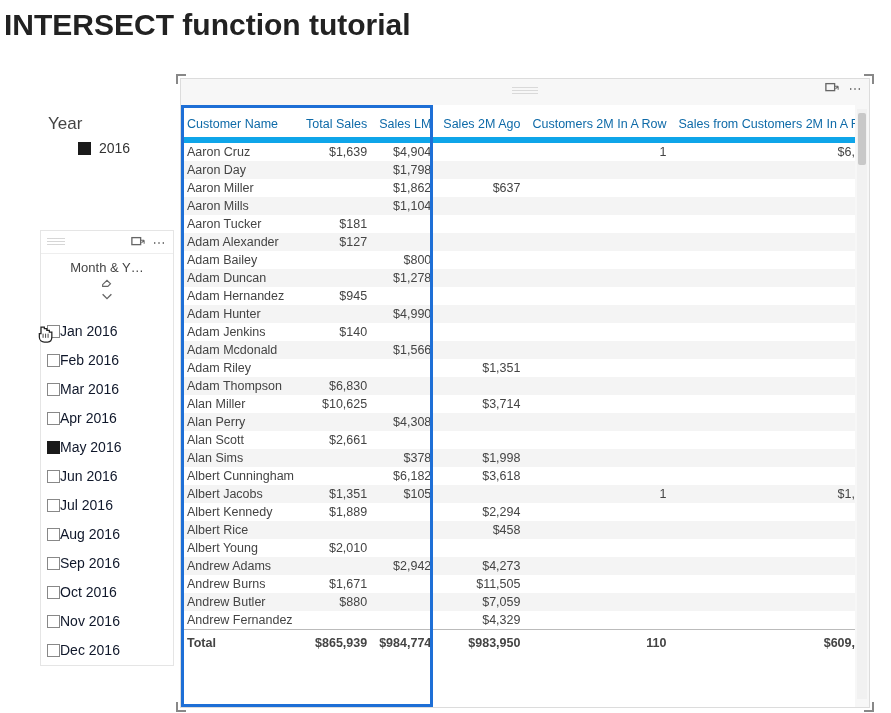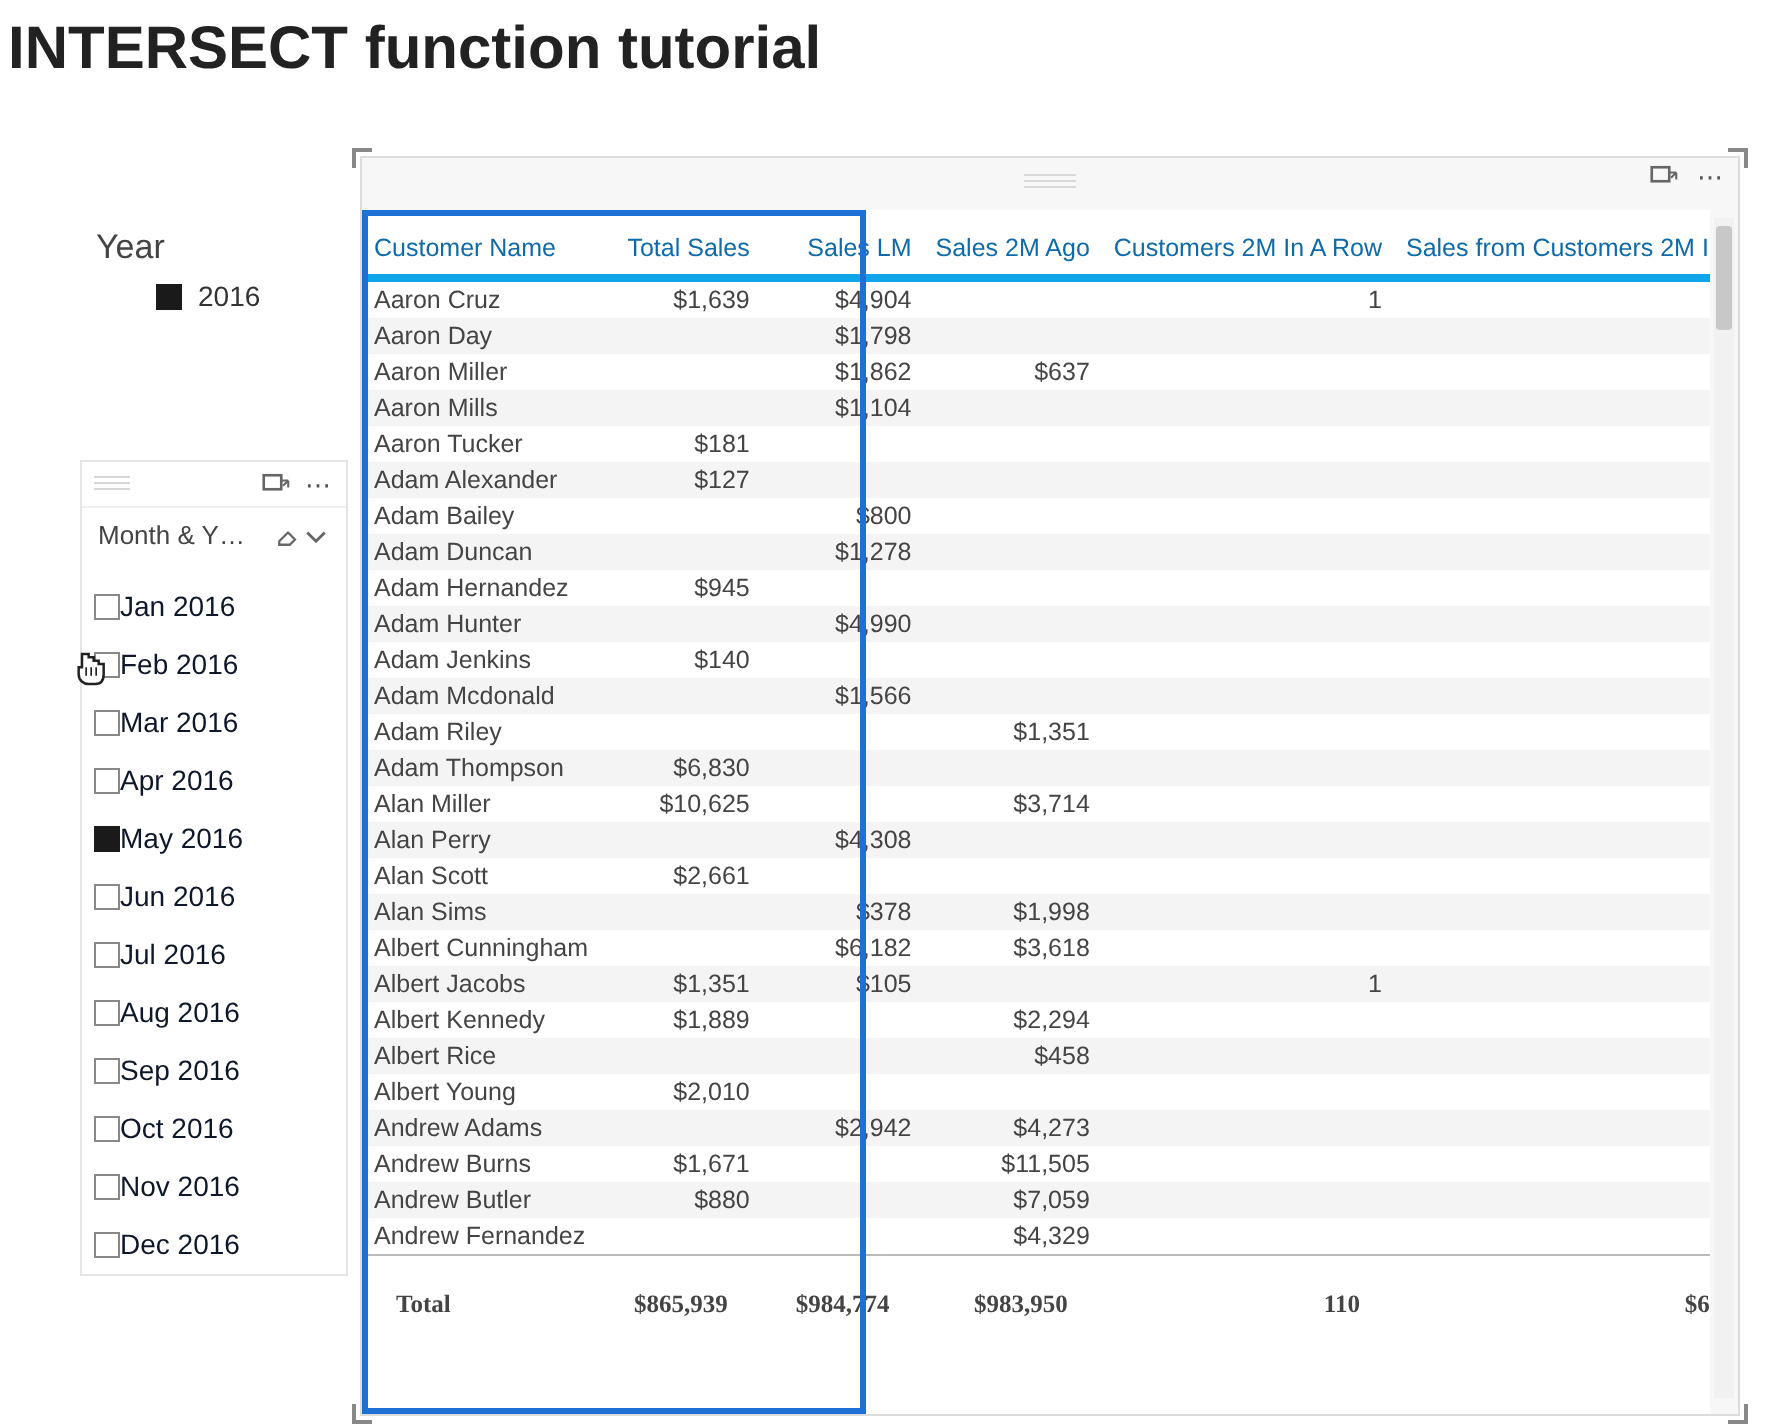--- a/index.html
+++ b/index.html
@@ -59,21 +59,21 @@
     .month-header .dragbar {
       margin-right: auto;
       width: 18px; height: 8px;
       background: repeating-linear-gradient(to bottom, #bbb 0 1px, transparent 1px 3px, #bbb 3px 4px, transparent 4px 6px);
       opacity: .6;
     }
     .small-icon { width: 14px; height: 14px; display: inline-flex; align-items:center; justify-content:center; color:#555; cursor:pointer; }
     .dots { letter-spacing: 2px; }
     .month-title-row {
       display: flex; align-items: center; justify-content: space-between;
-      padding: 6px 8px; font-size: 13px; color:#444;
+      padding: 6px 8px; font-size: 13px; color:#444;flex-direction:column;
     }
     .month-title-row .mtitle { flex: 1; white-space: nowrap; overflow:hidden; text-overflow:ellipsis; }
     .month-title-row .eraser { width:14px; height:14px; }
     .chevron { width:14px; height:14px; }
     .month-list { padding: 2px 6px 6px 6px; }
     .month-item {
       display: flex; align-items: center; gap: 0;
       padding: 1px 0;
       font-size: 14px; color: #0f172a; cursor: pointer; margin-top: 11px;
     }
@@ -126,38 +126,37 @@
     table.data {
       width: 100%;
       border-collapse: collapse;
       font-size: 12.5px;
     }
     table.data th {
       text-align: left;
       color: #0e6aa8;
       font-weight: 500;
       padding: 12px 6px 6px 6px;
-      border-bottom: 4px solid #0ea5e9;
+      border-bottom: 6px solid #0ea5e9;
       white-space: nowrap;
       background:#fff;
     }
     table.data th.num, table.data td.num { text-align: right; }
     table.data td {
       padding: 2px 6px;
       color: #444;
       white-space: nowrap;
     }
     table.data tbody tr:nth-child(even) td { background: #f4f4f4; }
     table.data tbody tr:nth-child(odd) td { background: #fff; }
     table.data tfoot td {
       border-top: 1px solid #bbb;
       font-weight: 700;
-      padding: 17px;
+      padding: 6px;
       background:#fff;
-      font-family:Liberation Serif, serif;
     }
     .highlight-box {
       position: absolute;
       border: 3px solid #1e6fd6;
       pointer-events: none;
       top: 26px;
       left: 0;
       width: 252px;
       height: 602px;
     }

